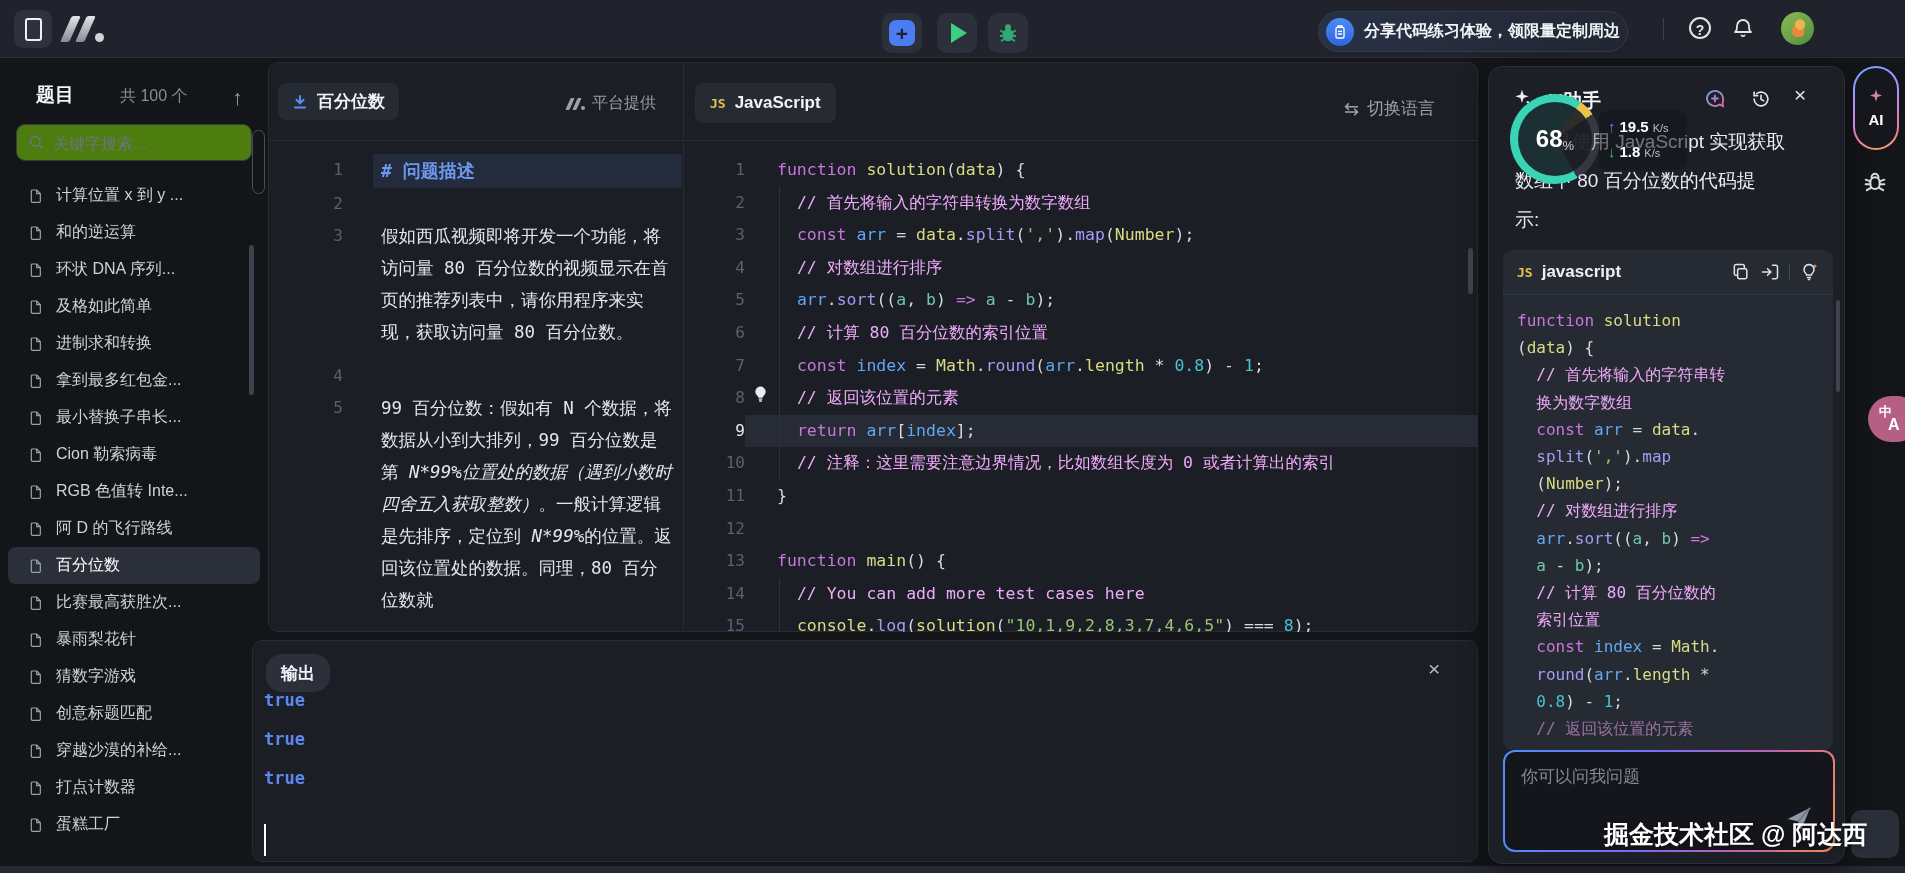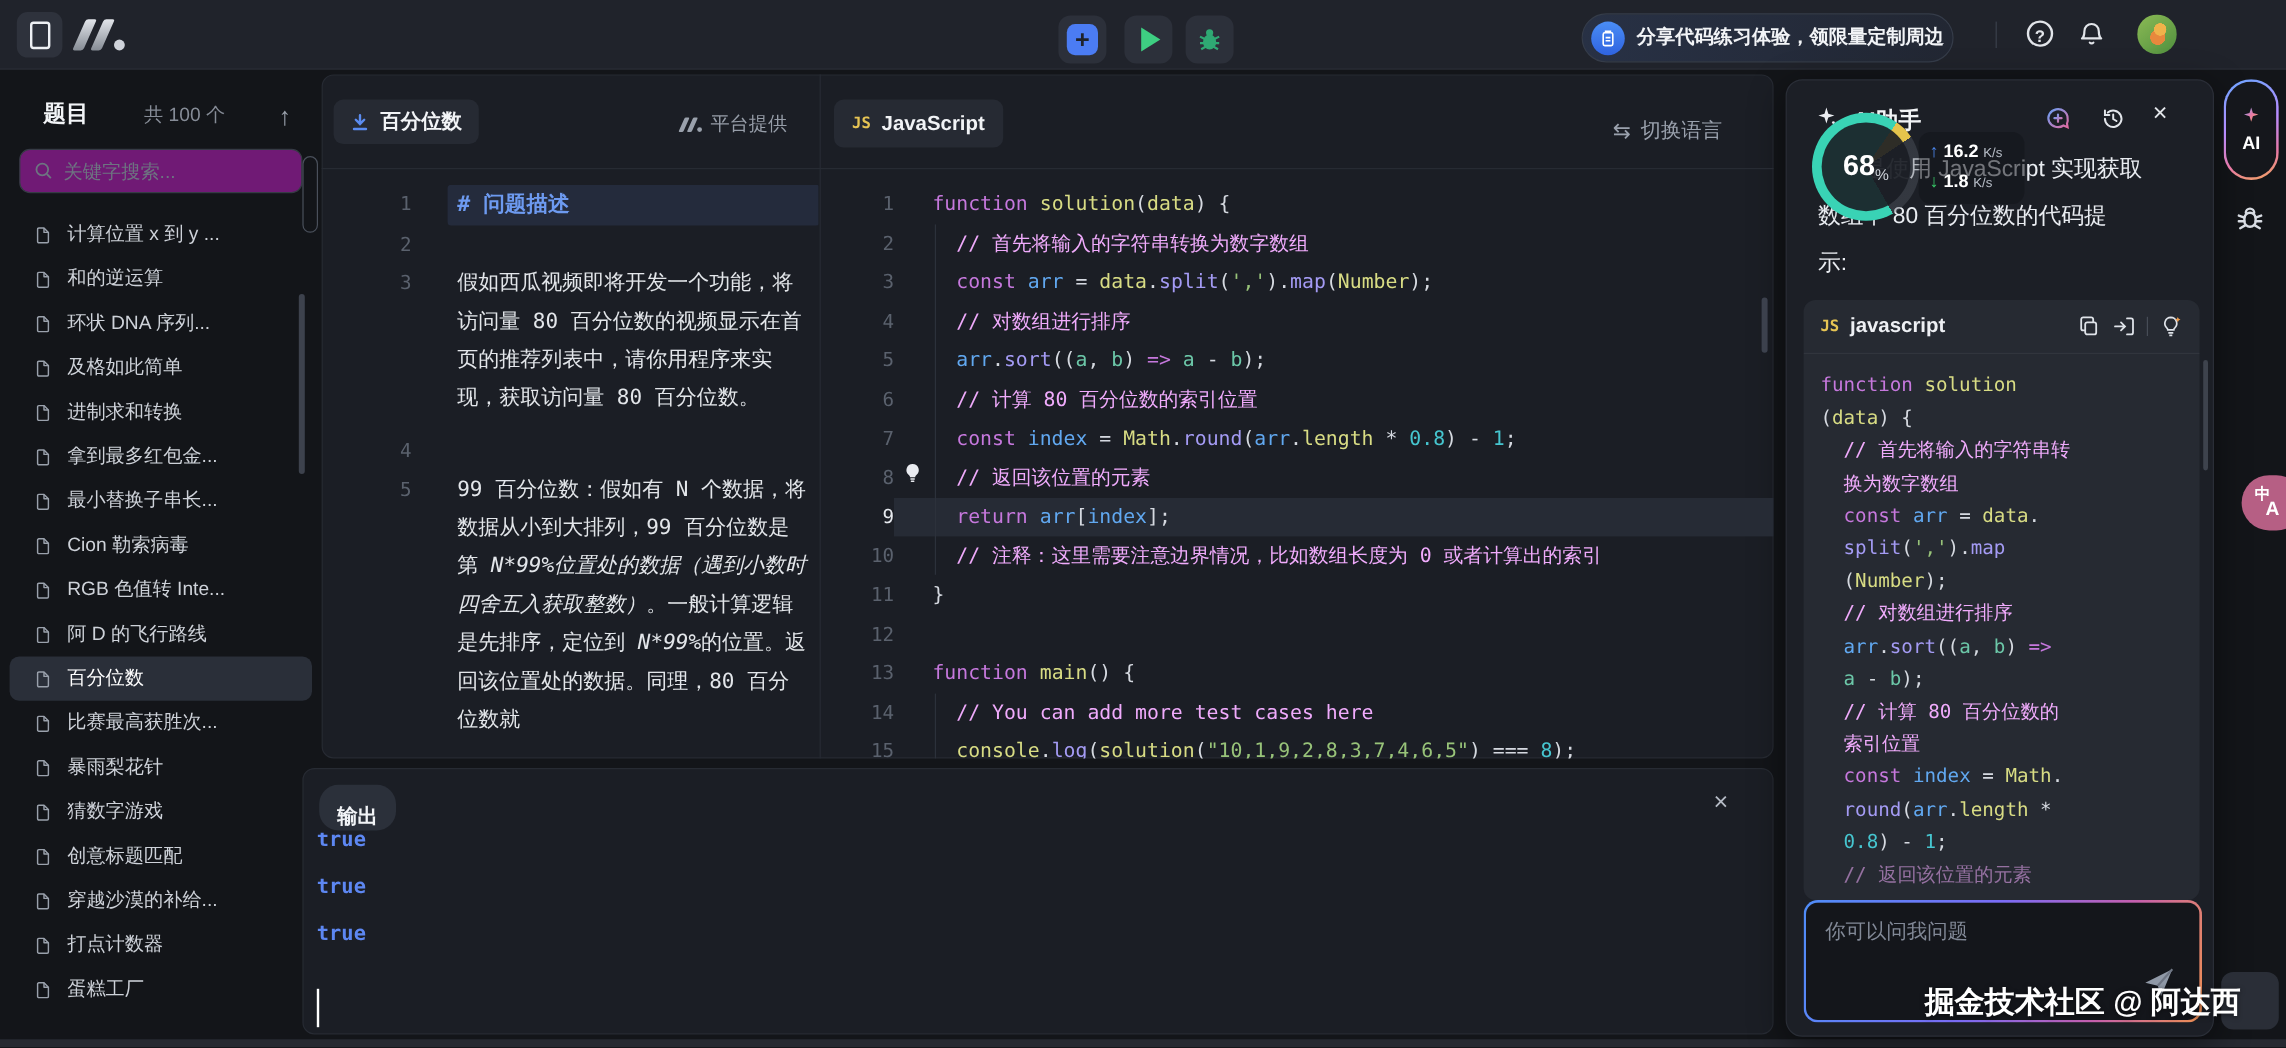--- a/index.html
+++ b/index.html
@@ -24,21 +24,21 @@
   .help-icon{position:absolute;left:1689px;top:17px;width:22px;height:22px;border:2px solid #e2e5ea;border-radius:50%;color:#e2e5ea;font-size:14px;font-weight:700;text-align:center;line-height:22px;box-sizing:border-box;}
   .bell-wrap{position:absolute;left:1731px;top:16px;width:24px;height:24px;}
   .avatar{position:absolute;left:1781px;top:12px;width:33px;height:33px;border-radius:50%;
     background:radial-gradient(circle at 58% 38%,#f0b24a 0 18%,transparent 19%),
                radial-gradient(circle at 52% 58%,#e8883d 0 24%,transparent 25%),
                linear-gradient(140deg,#8cba55,#4f8f3e);}
 
   
   .sb-title{position:absolute;left:36px;top:82px;font-size:19px;font-weight:700;color:#f2f4f7;}
   .sb-count{position:absolute;left:120px;top:86px;width:132px;font-size:16px;color:#868c97;}
-  .sb-search{position:absolute;left:16px;top:124px;width:236px;height:37px;border-radius:9px;background:#701a75;border:1px solid #363b45;box-sizing:border-box;}
+  .sb-search{position:absolute;left:16px;top:124px;width:236px;height:37px;border-radius:9px;background:#4d7c0f;border:1px solid #363b45;box-sizing:border-box;}
   .sb-search input{position:absolute;left:34px;top:0;width:190px;height:35px;background:transparent;border:none;outline:none;color:#cfd3da;font-size:16px;font-family:"Liberation Sans",sans-serif;}
   .sb-search input::placeholder{color:#6d7481;}
   .sb-search .mag{position:absolute;left:10px;top:8px;width:18px;height:18px;}
   .sb-list{position:absolute;left:8px;top:177px;width:252px;}
   .sb-item{height:37px;display:flex;align-items:center;gap:12px;padding-left:20px;border-radius:8px;box-sizing:border-box;}
   .sb-item.selected{background:#2a2f39;}
   .sb-item .ic{width:16px;height:16px;flex:0 0 auto;display:flex;}
   .sb-item .lbl{font-size:16px;color:#ced2d9;white-space:nowrap;overflow:hidden;}
   .sb-item.selected .lbl{color:#ffffff;}
   .sb-scroll{position:absolute;left:249px;top:245px;width:5px;height:150px;border-radius:3px;background:#3d424d;}
@@ -83,21 +83,21 @@
   .guide{position:absolute;width:1px;background:#2c313b;z-index:3;}
   .bulb-edit{position:absolute;left:751px;top:385px;width:19px;height:19px;z-index:5;}
   .code-scroll{position:absolute;left:1468px;top:248px;width:5px;height:46px;border-radius:3px;background:#3c414d;z-index:5;}
 
   .t-kw{color:#c678dd;} .t-fn{color:#d8dc84;} .t-vr{color:#61a8f0;} .t-mt{color:#a49bf4;}
   .t-cm{color:#f0abfc;} .t-st{color:#98c379;} .t-nu{color:#46c5cf;} .t-op{color:#c678dd;}
   .t-pl{color:#d5d9e0;} .t-arg{color:#6cc7a8;}
 
   
   .output{position:absolute;left:252px;top:640px;width:1226px;height:222px;background:#1b1e25;border:1px solid #272b33;border-radius:10px;box-sizing:border-box;}
-  .out-chip{position:absolute;left:266px;top:654px;height:38px;border-radius:16px;background:#2b303a;display:flex;align-items:flex-end;padding:0 15px;z-index:4;}
+  .out-chip{position:absolute;left:266px;top:654px;height:38px;border-radius:16px;background:#2b303a;display:flex;align-items:center;padding:0 15px;z-index:4;}
   .out-chip .lbl{font-size:17px;font-weight:700;color:#f2f4f7;}
   .out-close{position:absolute;left:1428px;top:658px;font-size:21px;color:#b6bcc6;z-index:4;line-height:1;}
   .out-lines{position:absolute;left:264px;top:694px;width:400px;height:162px;overflow:hidden;z-index:2;
     font-family:"DejaVu Sans Mono",monospace;font-weight:700;font-size:17px;color:#5d87f2;line-height:39px;}
   .out-lines div:first-child{margin-top:-13px;}
   .out-cursor{position:absolute;left:264px;top:824px;width:2px;height:32px;background:#ffffff;z-index:4;}
 
   .bottom-strip{position:absolute;left:0;top:866px;width:1905px;height:7px;background:#262931;}
 
   
@@ -594,21 +594,21 @@
   <div class="watermark">掘金技术社区 @ 阿达西</div>
 
   <div class="ov-ring"></div>
   <div class="ov-inner">
     <span class="ov-pct">68</span>
     <span class="ov-sign">%</span>
   </div>
   <div class="ov-speeds">
     <div class="ov-row">
       <span class="ov-up">↑</span>
-      <span>16.2</span>
+      <span>19.5</span>
       <span class="ov-unit">K/s</span>
     </div>
     <div class="ov-row">
       <span class="ov-down">↓</span>
       <span>1.8</span>
       <span class="ov-unit">K/s</span>
     </div>
   </div>
 
   <div class="rail-ai">

